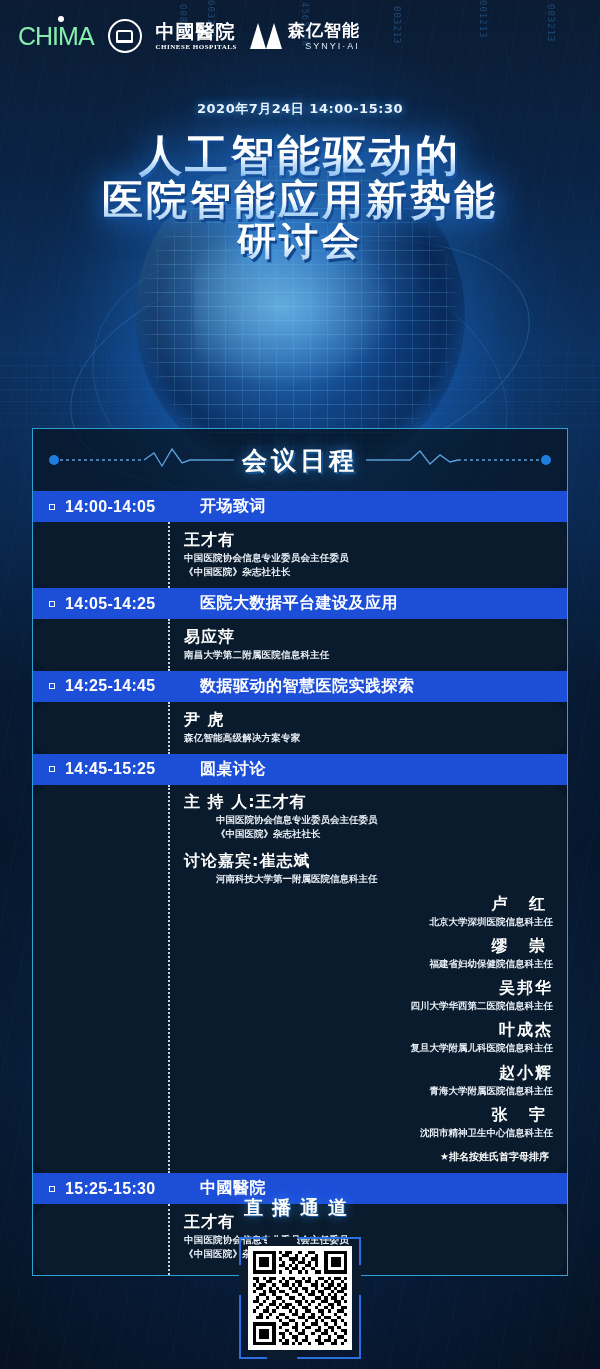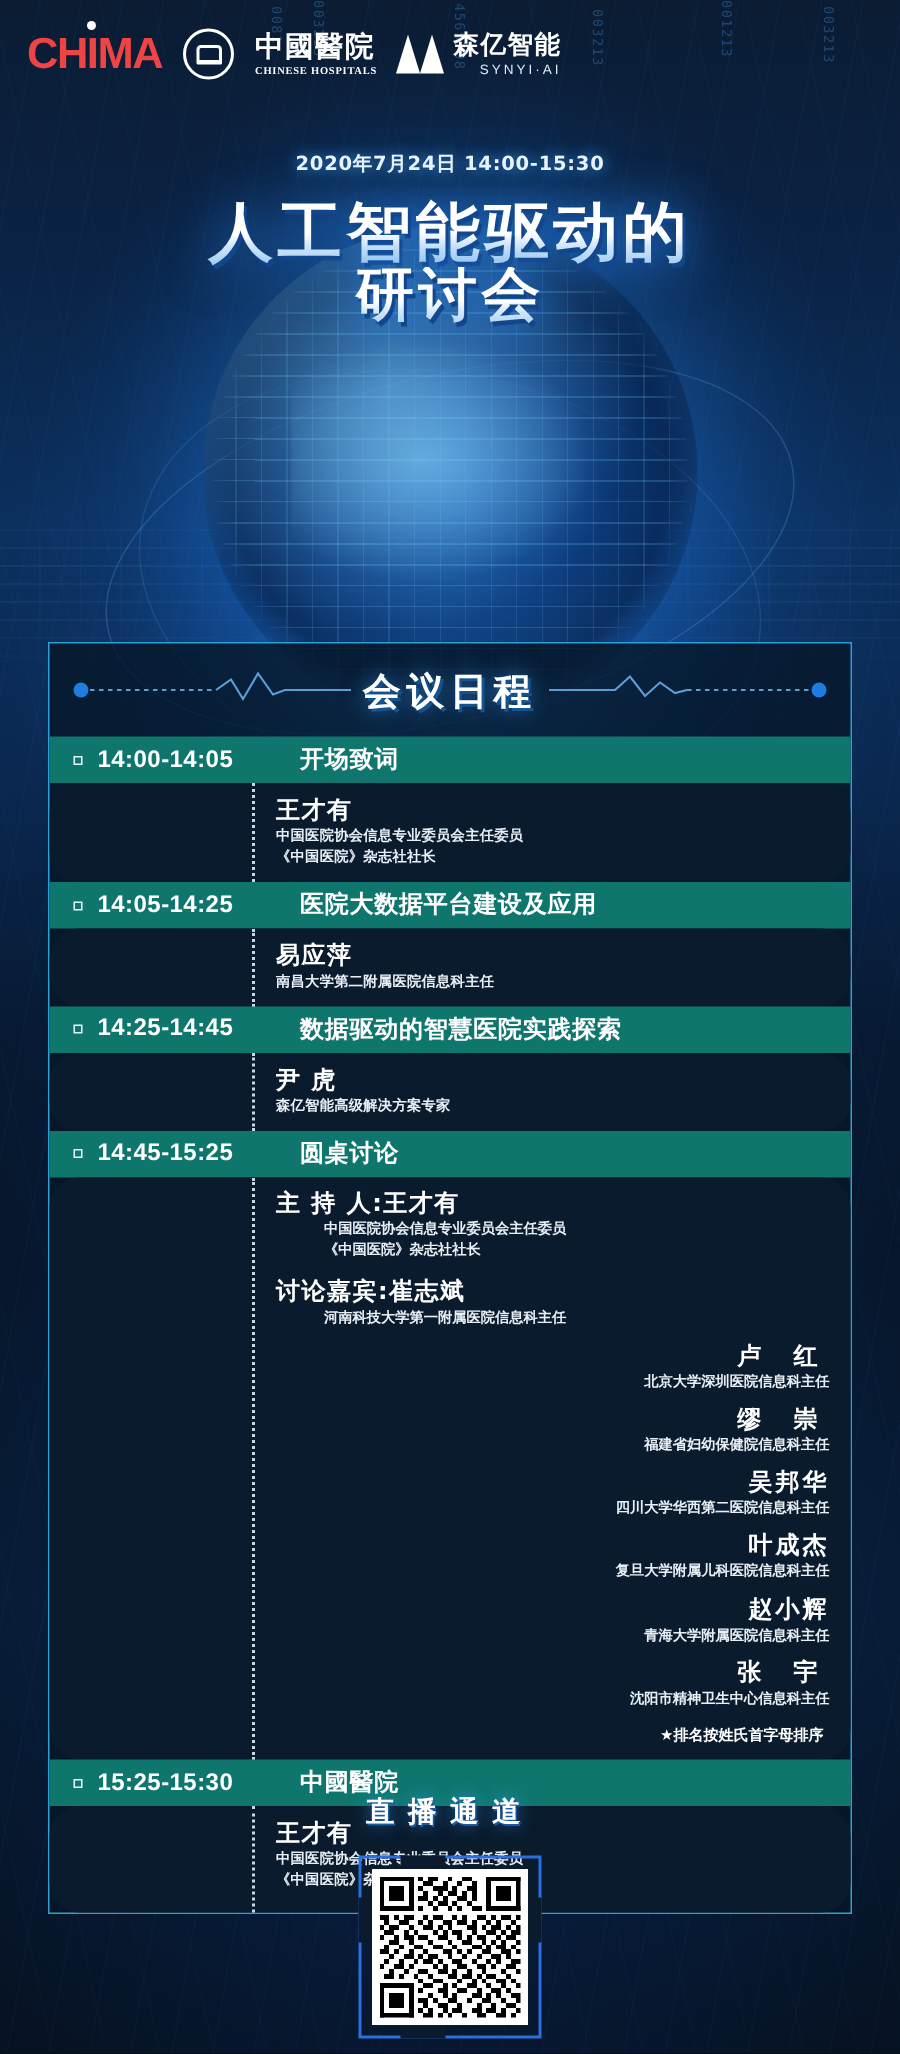--- a/index.html
+++ b/index.html
@@ -49,21 +49,21 @@
   .orbit { position:absolute; left:50%; top:250px; transform:translateX(-50%) rotate(-14deg);
      width:470px; height:230px; border:1px solid rgba(110,190,255,.22); border-radius:50%; z-index:1; }
   .orbit.b { transform:translateX(-50%) rotate(12deg); width:420px; height:280px; border-color:rgba(110,190,255,.15); }
   .code-rain { position:absolute; inset:0; z-index:1; opacity:.30;
      font-family:"DejaVu Sans Mono",monospace; font-size:9px; color:#49a8ff; letter-spacing:1px; }
   .code-rain span { position:absolute; writing-mode:vertical-rl; }
 
   
   .logobar { position:absolute; left:0; top:0; width:100%; height:72px; z-index:6;
      display:flex; align-items:center; gap:14px; padding-left:18px; }
-  .logo-chima { font-weight:700; font-size:29px; letter-spacing:-1px; color:#ef4444;
+  .logo-chima { font-weight:400; font-size:25px; letter-spacing:-1px; color:#86efac;
      font-family:"Liberation Sans",sans-serif; position:relative; }
   .logo-chima .dot { position:absolute; left:40px; top:-6px; width:6px; height:6px; border-radius:50%; background:#fff; }
   .logo-ch-seal { width:34px; height:34px; border-radius:50%; border:2px solid #fff;
      display:flex; align-items:center; justify-content:center; }
   .logo-ch-seal i { display:block; width:17px; height:13px; border:2px solid #fff; border-bottom-width:3px;
      border-radius:3px 3px 1px 1px; }
   .logo-ch-text { line-height:1; }
   .logo-ch-cn { font-size:19px; font-weight:700; letter-spacing:1px;
      font-family:"DejaVu Sans","Liberation Sans",sans-serif; }
   .logo-ch-en { font-size:7px; letter-spacing:.5px; margin-top:3px; font-weight:700;
@@ -93,21 +93,21 @@
 
   
   .panel { position:absolute; left:32px; top:428px; width:536px; z-index:6;
      border:1px solid #2f9fd6; background:rgba(6,22,40,.80); }
   .panel-head { height:62px; display:flex; align-items:center; justify-content:center; gap:8px; position:relative; }
   .panel-head .ecg { flex:0 0 auto; }
   .panel-title { font-size:25px; font-weight:900; letter-spacing:4px; color:#fff;
      font-family:"DejaVu Sans","Liberation Sans",sans-serif;
      text-shadow:2px 2px 0 #15538f, 0 0 14px rgba(60,160,255,.75); }
 
-  .row-time { display:flex; align-items:center; height:31px; background:#0f766e; position:relative; }
+  .row-time { display:flex; align-items:center; height:31px; background:#1d4ed8; position:relative; }
   .row-time .bullet { width:6px; height:6px; border:1.5px solid #eaf7ff; margin:0 10px 0 16px; flex:0 0 auto; }
   .row-time .t { width:116px; font-size:16px; font-weight:700; color:#fff; letter-spacing:.3px;
      font-family:"Liberation Sans",sans-serif; }
   .row-time .subj { font-size:16px; font-weight:700; color:#fff; letter-spacing:.5px; margin-left:19px;
      font-family:"DejaVu Sans","Liberation Sans",sans-serif; }
 
   .row-body { position:relative; background:#0a1b2d; padding:7px 0 9px 0; min-height:30px;border-radius:20px; }
   .row-body::before { content:""; position:absolute; left:135px; top:0; bottom:0; width:0;
      border-left:2px dotted #c9d7e2; }
   .body-inner { padding-left:151px; padding-right:14px; }
@@ -178,20 +178,21 @@
       <div class="logo-syn-cn">森亿智能</div>
       <div class="logo-syn-en">SYNYI·AI</div>
     </div>
   </div>
 </div>
 
 <div class="hero">
   <div class="hero-date">2020年7月24日  14:00-15:30</div>
   <div class="hero-title">
     <span class="hero-l1">人工智能驱动的</span>
+    <span class="hero-l2">医院智能应用新势能</span>
     <span class="hero-l3">研讨会</span>
   </div>
 </div>
 
 <div class="panel">
 
   <div class="panel-head">
     <svg class="ecg" width="186" height="26" viewBox="0 0 186 26">
       <circle cx="6" cy="13" r="5" fill="#1f7de0"></circle>
       <path d="M12 13 H96" stroke="#5b9fd8" stroke-width="1.4" stroke-dasharray="3 3"></path>

